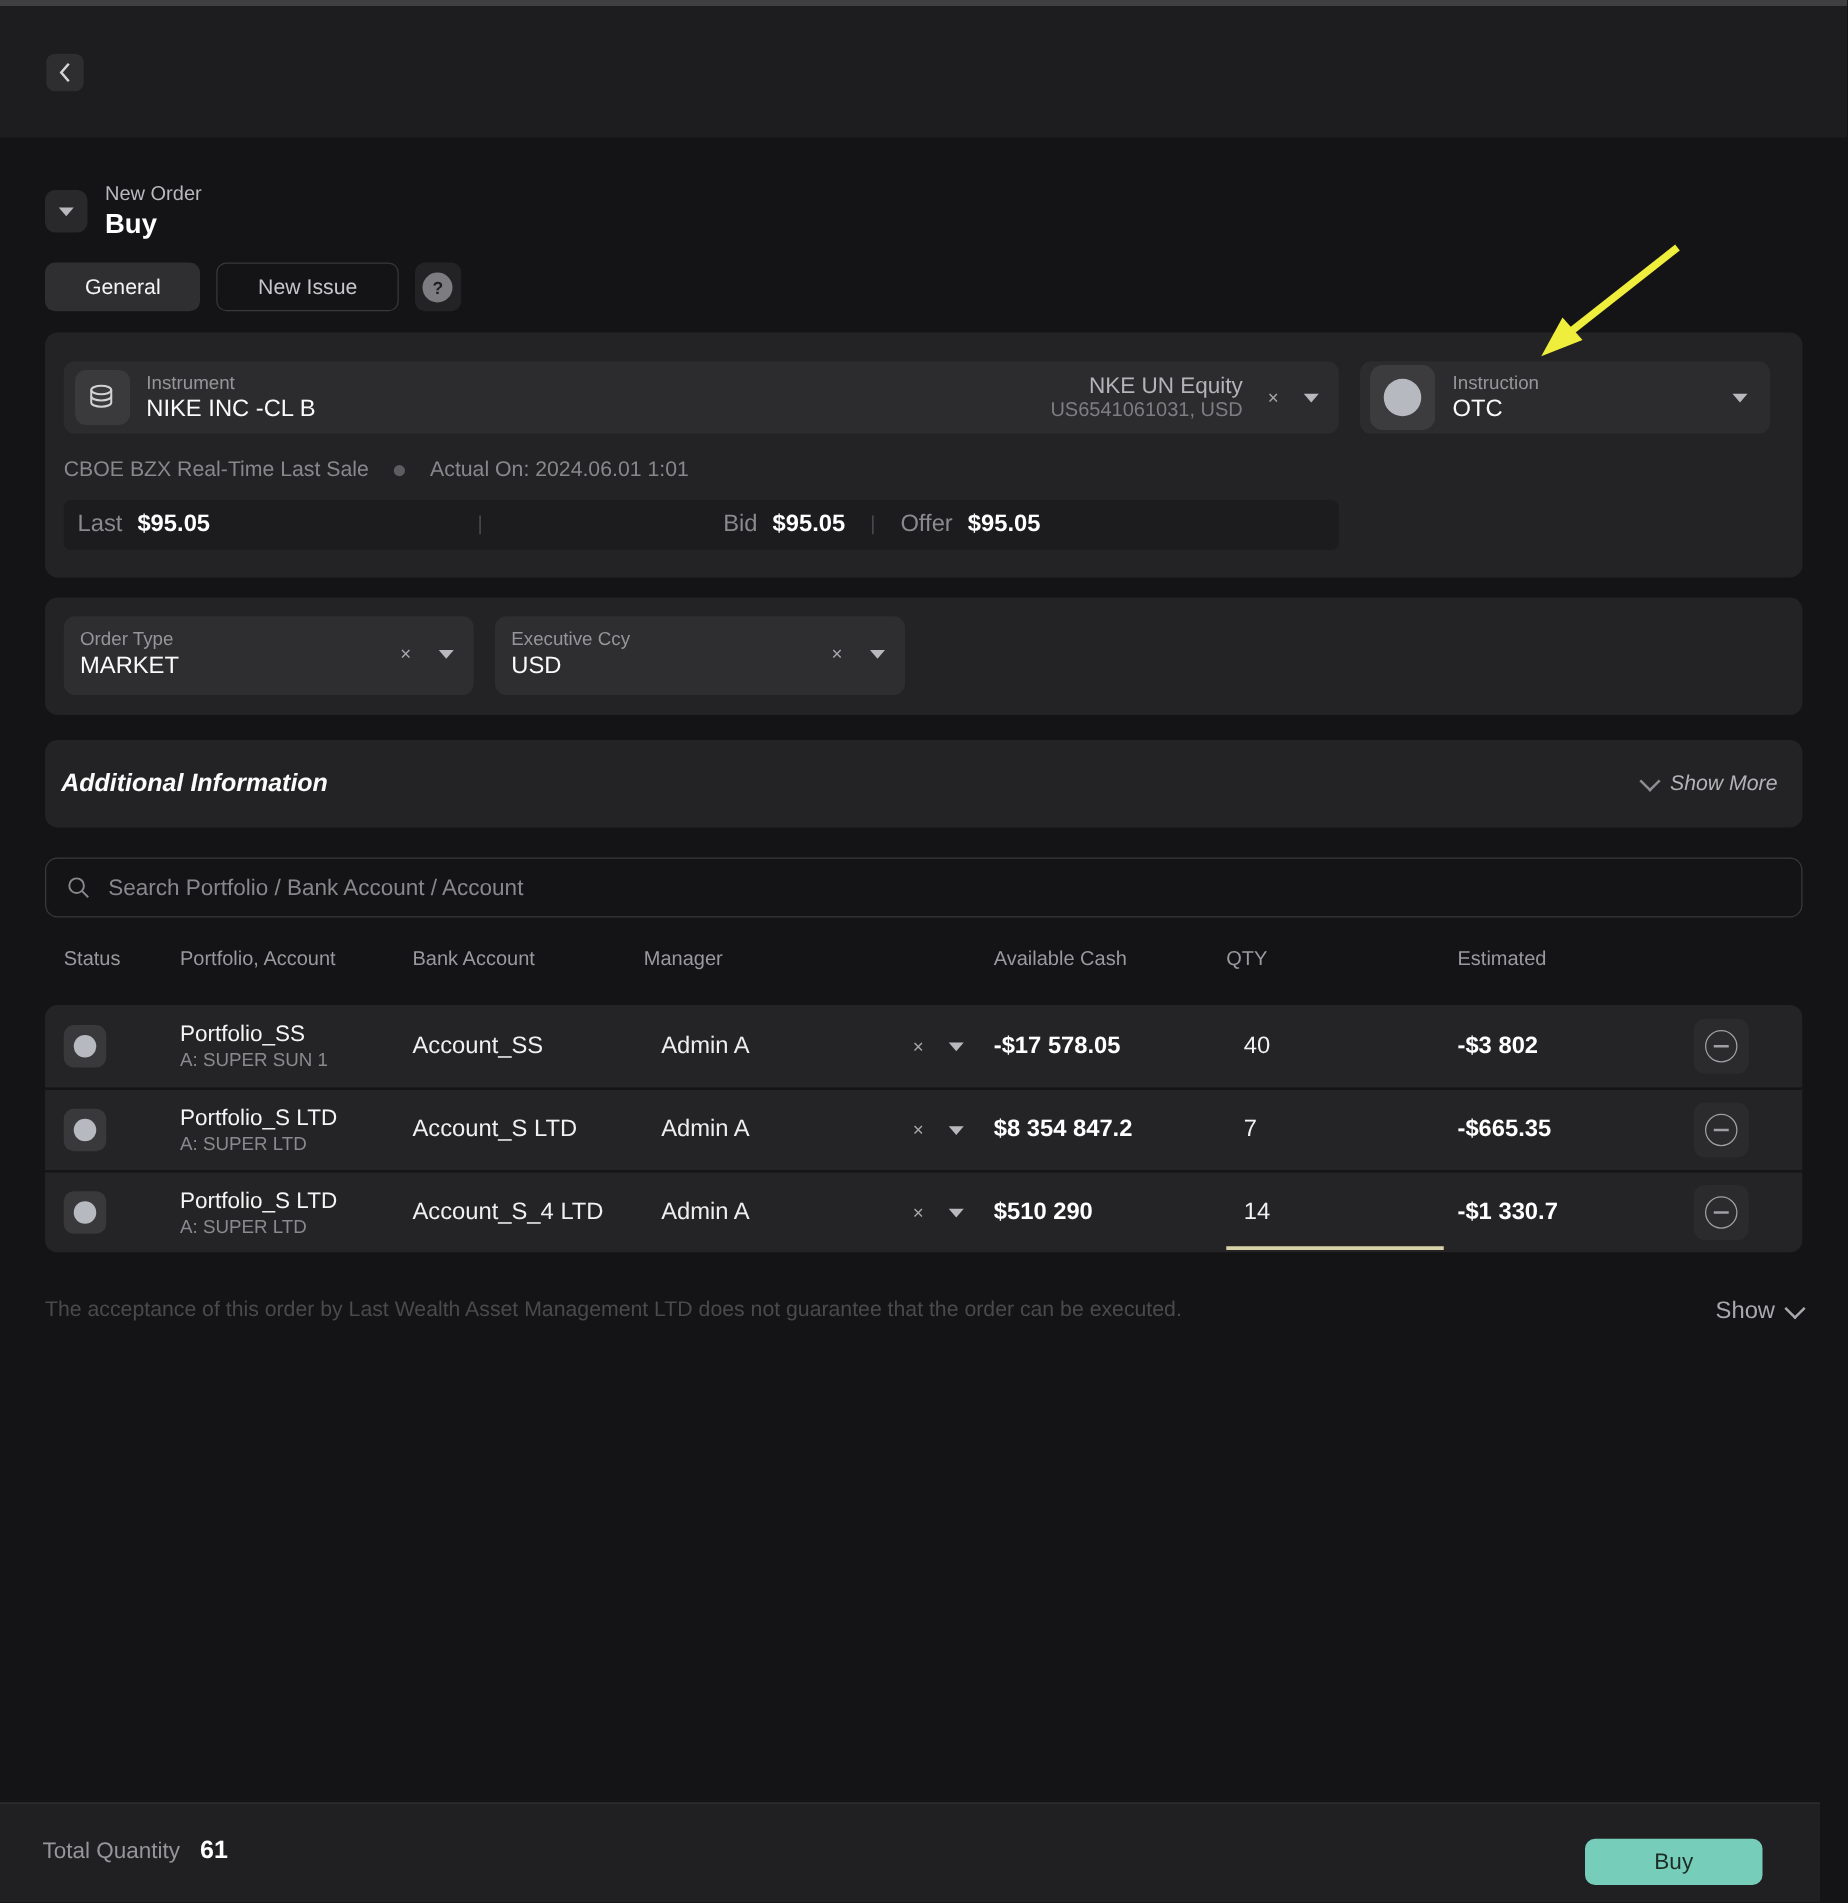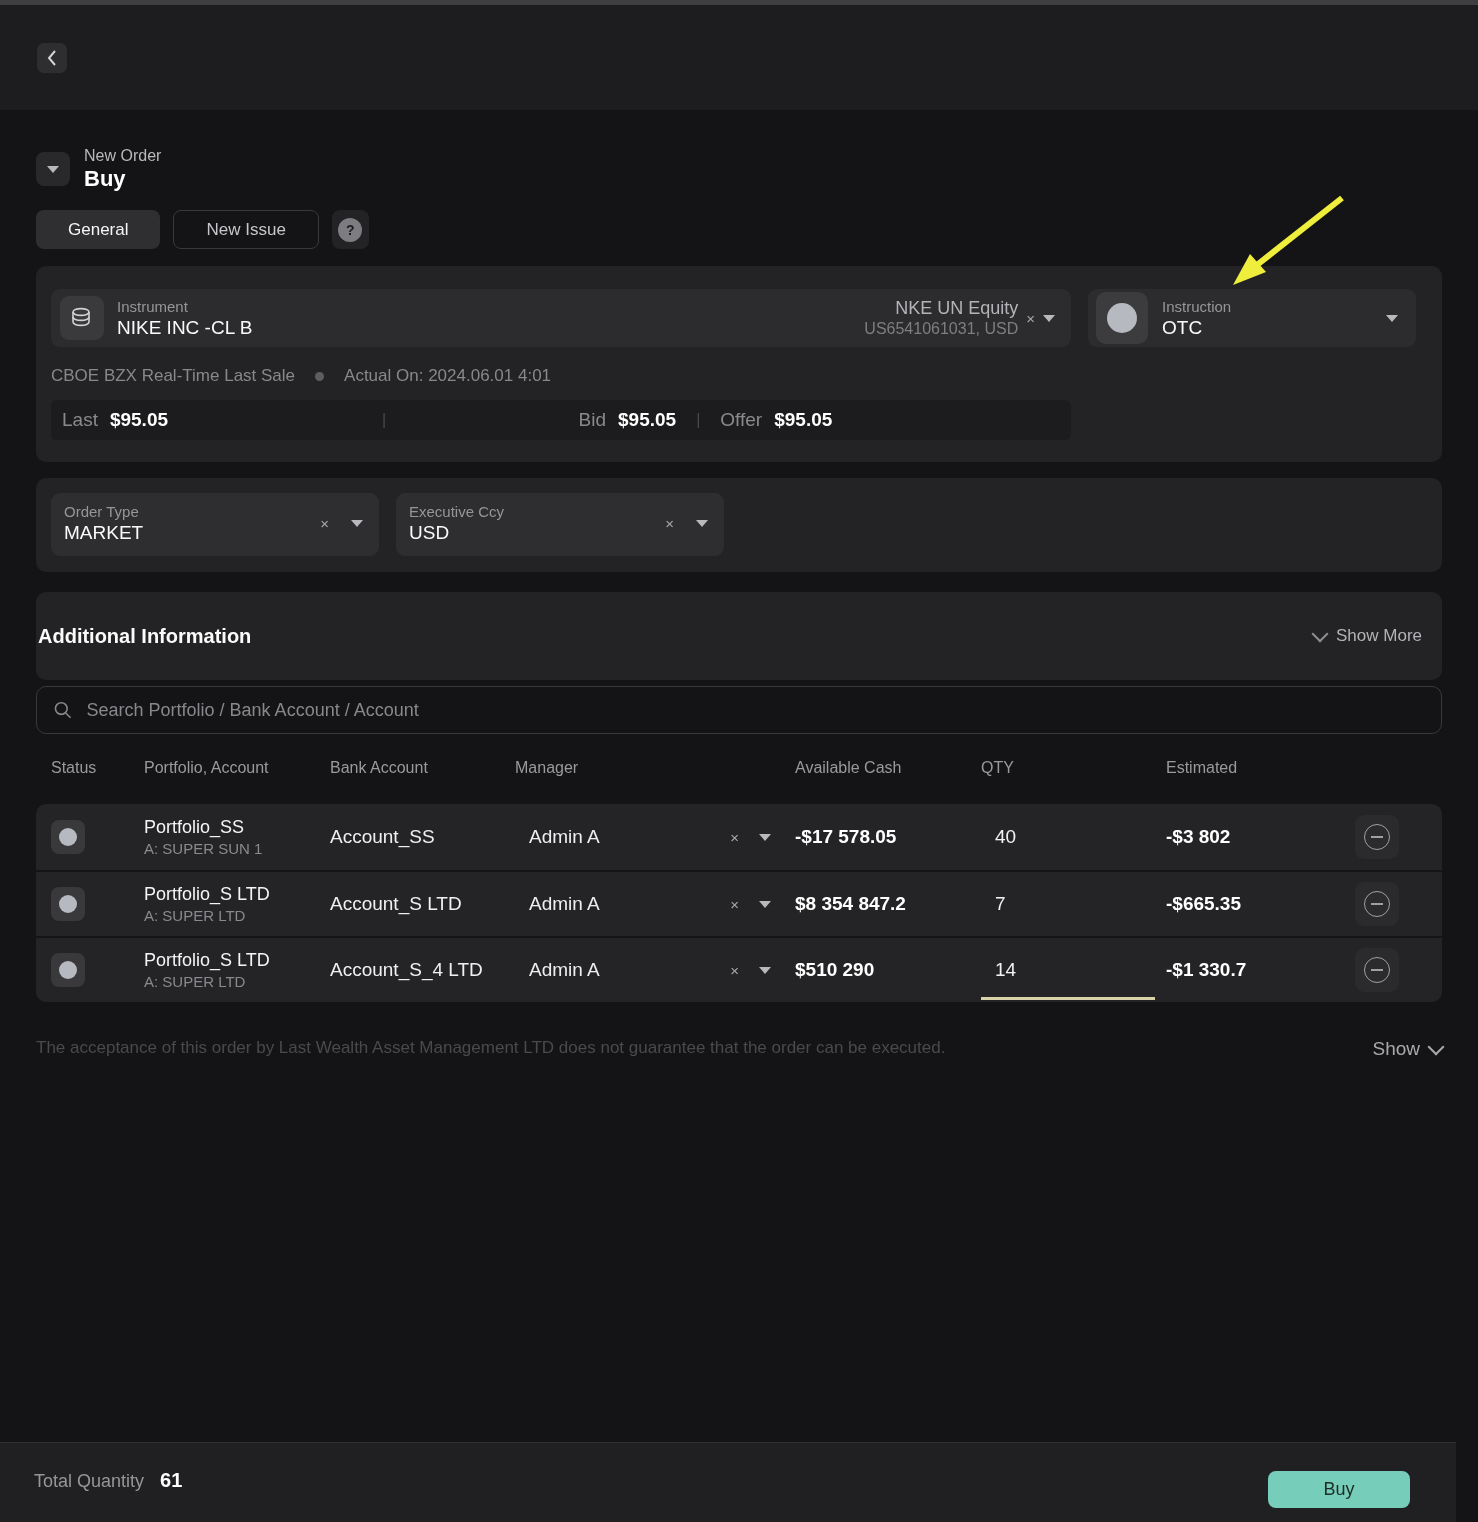--- a/index.html
+++ b/index.html
@@ -26,21 +26,21 @@
   .help-circle { width:24px; height:24px; border-radius:50%; background:#7d7d81; color:#1d1d1f; font-size:14px; font-weight:bold; display:flex; align-items:center; justify-content:center; }
 
   .panel { position:absolute; background:#232325; border-radius:10px; }
   .panel1 { left:36px; top:266px; width:1406px; height:196px; }
   .field { position:absolute; background:#2c2c2e; border-radius:9px; display:flex; align-items:center; }
   .instr-field { left:15px; top:23px; width:1020px; height:58px; padding:0 16px 0 9px; cursor:pointer; }
   .icon-sq { width:44px; height:44px; border-radius:9px; background:#3a3a3c; display:flex; align-items:center; justify-content:center; flex:0 0 auto; }
   .fld-label { font-size:15px; color:#96969a; line-height:19px; }
   .fld-value { font-size:19px; color:#fafafa; line-height:24px; }
   .instr-text { margin-left:13px; }
-  .instr-right { margin-left:auto; display:flex; align-items:center; gap:8px; }
+  .instr-right { margin-left:auto; display:flex; align-items:center; gap:20px; }
   .ticker-block { text-align:right; }
   .ticker { font-size:18px; color:#b4b4b8; line-height:22px; }
   .isin { font-size:16px; color:#7e7e82; line-height:20px; }
   .clear-x { color:#a8a8ac; font-size:15px; cursor:pointer; }
 
   .instruction-field { left:1052px; top:23px; width:328px; height:58px; padding:0 18px 0 8px; cursor:pointer; }
   .icon-sq.big { width:52px; height:52px; border-radius:10px; background:#3c3c3e; }
   .dot-circle { border-radius:50%; background:#b6b9c0; }
   .dot-circle.lg { width:30px; height:30px; }
   .dot-circle.sm { width:18px; height:18px; }
@@ -57,21 +57,21 @@
   .price-div { color:#4a4a4e; margin:0 20px; font-size:16px; }
   .seg-last { margin-left:11px; width:300px; }
   .seg-bid { width:270px;justify-content:flex-end; }
 
   .panel2 { left:36px; top:478px; width:1406px; height:94px; }
   .dd-field { position:absolute; top:15px; width:328px; height:63px; background:#2e2e30; border-radius:9px; padding:9px 18px 0 13px; cursor:pointer; }
   .dd-field .controls { position:absolute; right:16px; top:22px; display:flex; align-items:center; gap:22px; }
   .dd-ordertype { left:15px; }
   .dd-ccy { left:360px; }
 
-  .panel3 { left:36px; top:592px; width:1406px; height:88px; display:flex; align-items:center; padding:0 20px 0 2px; }
+  .panel3 { left:36px; top:592px; width:1406px; height:70px; display:flex; align-items:center; padding:0 20px 0 13px;font-style:italic; }
   .ai-title { font-size:20px; font-weight:bold; color:#fbfbfb; }
   .showmore { margin-left:auto; display:flex; align-items:center; gap:10px; color:#b3b3b7; font-size:17px; cursor:pointer; }
   .chev { width:12px; height:12px; border:solid #8e8e92; border-width:0 2px 2px 0; transform:rotate(45deg); margin-top:-4px; }
 
   .search { position:absolute; left:36px; top:686px; width:1406px; height:48px; border:1px solid #39393b; border-radius:10px; display:flex; align-items:center; padding:0 16px; gap:14px; cursor:text; }
   .search input { background:transparent; border:none; outline:none; color:#d5d5d5; font-size:18px; font-family:inherit; width:100%; }
   .search input::placeholder { color:#88888c; }
 
   .grid-cols { display:grid; grid-template-columns:93px 186px 185px 280px 186px 185px 164px 1fr; }
   .thead { position:absolute; left:36px; top:753px; width:1406px; padding-left:15px; font-size:16px; color:#9a9a9e; }
@@ -175,21 +175,21 @@
       <div class="instruction-text">
         <div class="fld-label">Instruction</div>
         <div class="fld-value">OTC</div>
       </div>
       <span class="tri-down instruction-caret"></span>
     </div>
 
     <div class="source-line">
       <span>CBOE BZX Real-Time Last Sale</span>
       <span class="src-dot"></span>
-      <span>Actual On: 2024.06.01 4:01</span>
+      <span>Actual On: 2024.06.01 1:01</span>
     </div>
 
     <div class="price-bar">
       <div class="price-seg seg-last">
         <span class="price-label">Last</span>
         <span class="price-value">$95.05</span>
       </div>
       <span class="price-div">|</span>
       <div class="price-seg seg-bid">
         <span class="price-label">Bid</span>

